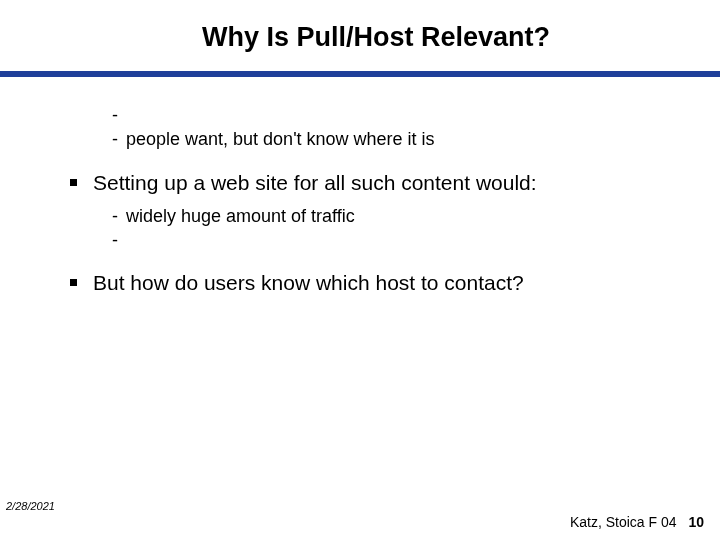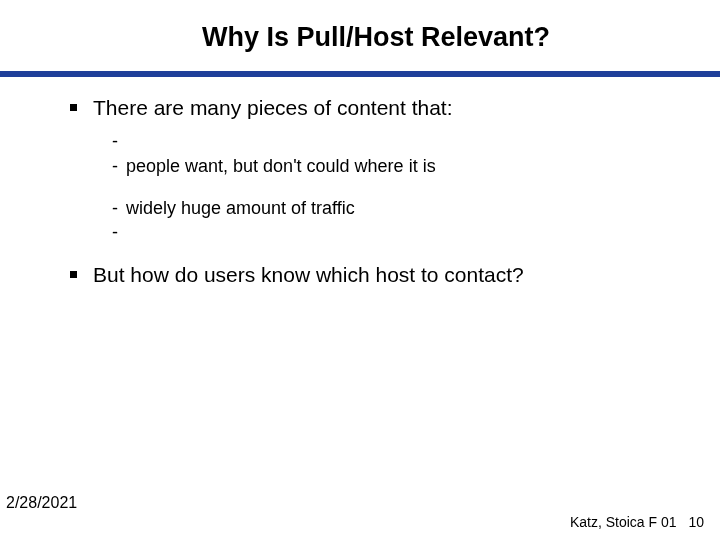--- a/index.html
+++ b/index.html
@@ -68,60 +68,61 @@
     align-items: flex-start;
   }
   .dash {
     margin-right: 8px;
     flex: 0 0 auto;
   }
   .footer-date {
     position: absolute;
     left: 6px;
     bottom: 28px;
-    font-size: 16px;
+    font-size: 11px;
+    font-style: italic;
   }
   .footer-right {
     position: absolute;
     right: 16px;
     bottom: 10px;
     font-size: 14px;
   }
   .page-num {
-    font-weight: normal;
+    font-weight: bold;
     margin-left: 8px;
   }
 </style>
 </head>
 <body>
 
 <div class="slide">
 
   <div class="title">Why Is Pull/Host Relevant?</div>
   <div class="divider"></div>
 
   <div class="content">
 
     <div class="point">
-      <div class="point-head">
-        <span class="square-bullet"></span>
-        <span class="point-text">There are many pieces of content that:</span>
-      </div>
       <div class="subpoints">
         <div class="subpoint">
           <span class="dash">-</span>
         </div>
         <div class="subpoint">
           <span class="dash">-</span>
-          <span>people want, but don't could where it is</span>
+          <span>people want, but don't know where it is</span>
         </div>
       </div>
     </div>
 
     <div class="point">
+      <div class="point-head">
+        <span class="square-bullet"></span>
+        <span class="point-text">Setting up a web site for all such content would:</span>
+      </div>
       <div class="subpoints">
         <div class="subpoint">
           <span class="dash">-</span>
           <span>widely huge amount of traffic</span>
         </div>
         <div class="subpoint">
           <span class="dash">-</span>
         </div>
       </div>
     </div>
@@ -131,17 +132,17 @@
       <div class="point-head">
         <span class="square-bullet"></span>
         <span class="point-text">But how do users know which host to contact?</span>
       </div>
     </div>
 
   </div>
 
   <div class="footer-date">2/28/2021</div>
   <div class="footer-right">
-    <span>Katz, Stoica F 01</span>
+    <span>Katz, Stoica F 04</span>
     <span class="page-num">10</span>
   </div>
 
 </div>
 
 </body></html>

